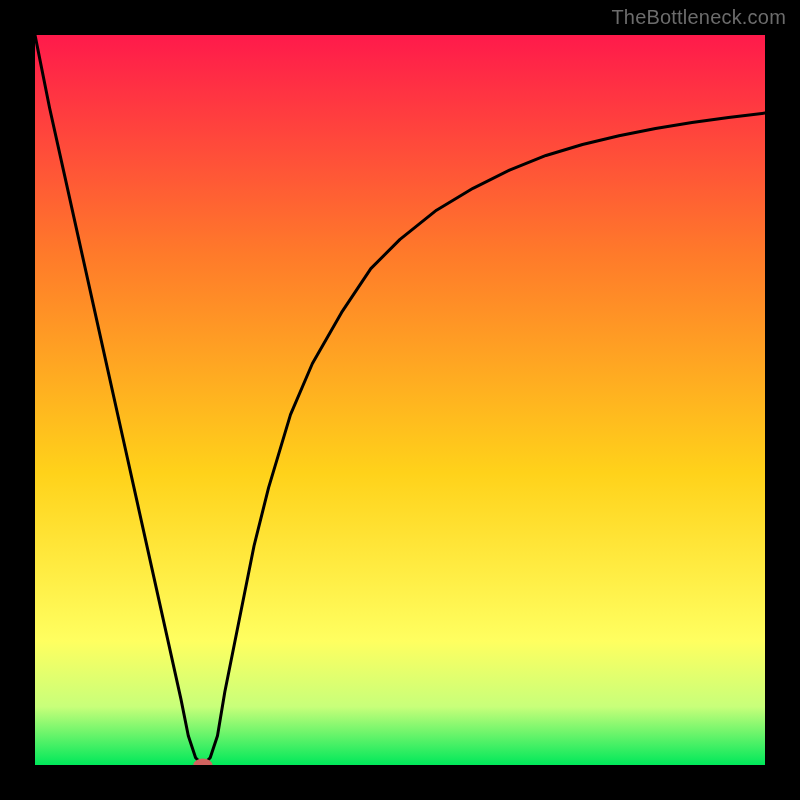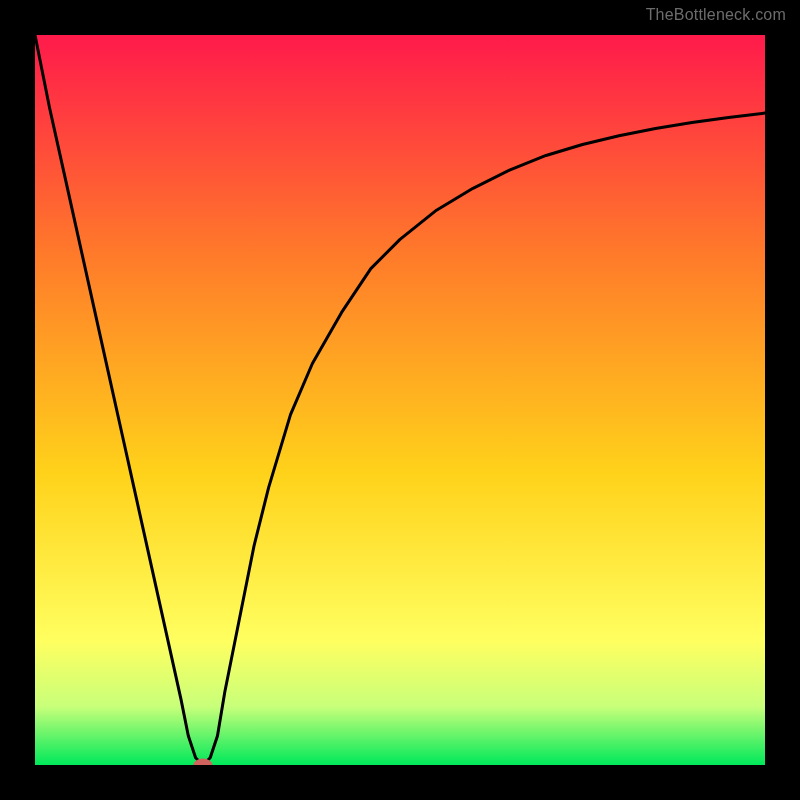--- a/index.html
+++ b/index.html
@@ -22,21 +22,21 @@
     left: 35px;
     top: 35px;
     width: 730px;
     height: 730px;
   }
   .attribution {
     position: absolute;
     top: 6px;
     right: 14px;
     color: #6c6c6c;
-    font-size: 16px;
+    font-size: 20px;
     font-weight: 400;
     letter-spacing: 0.2px;
     margin-left: 28px;
   }
   svg {
     display: block;
   }
 </style>
 </head>
 <body>

